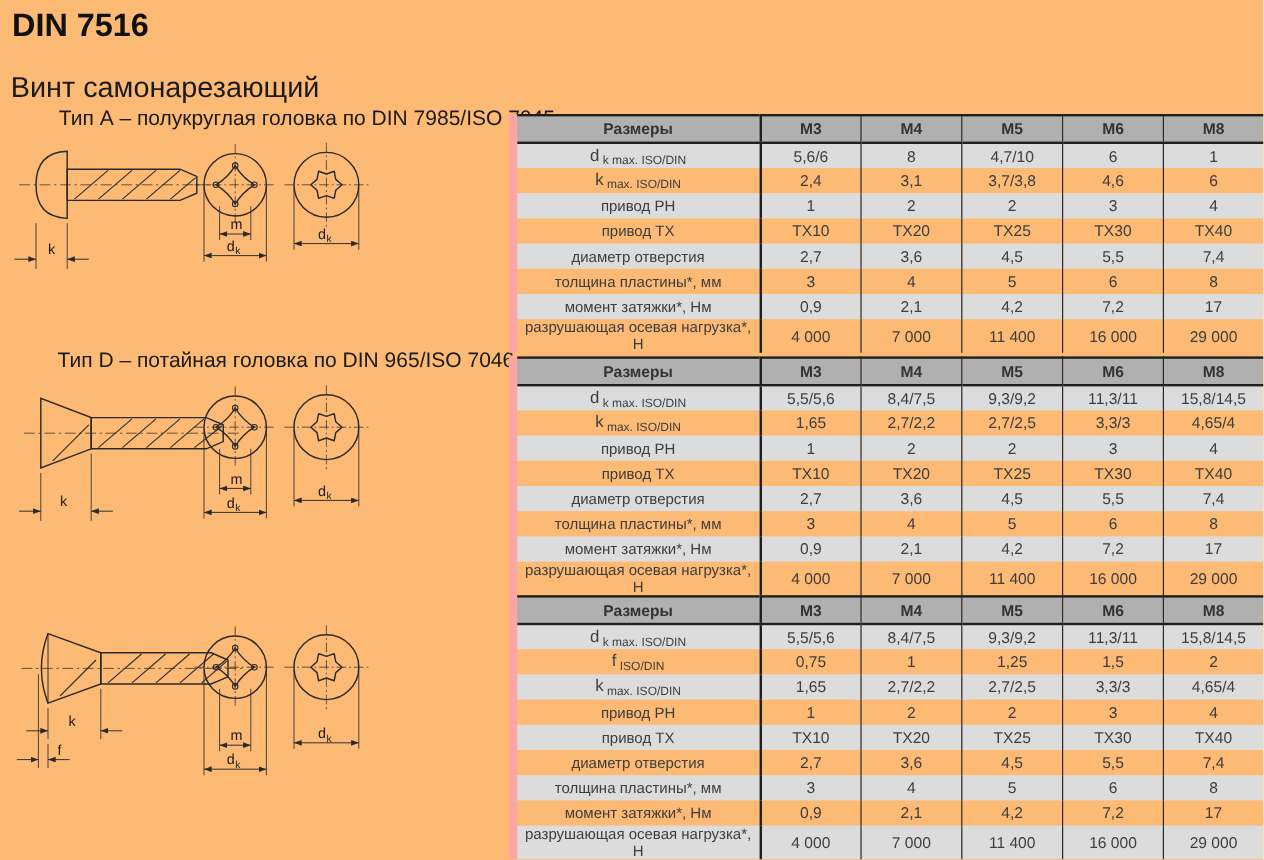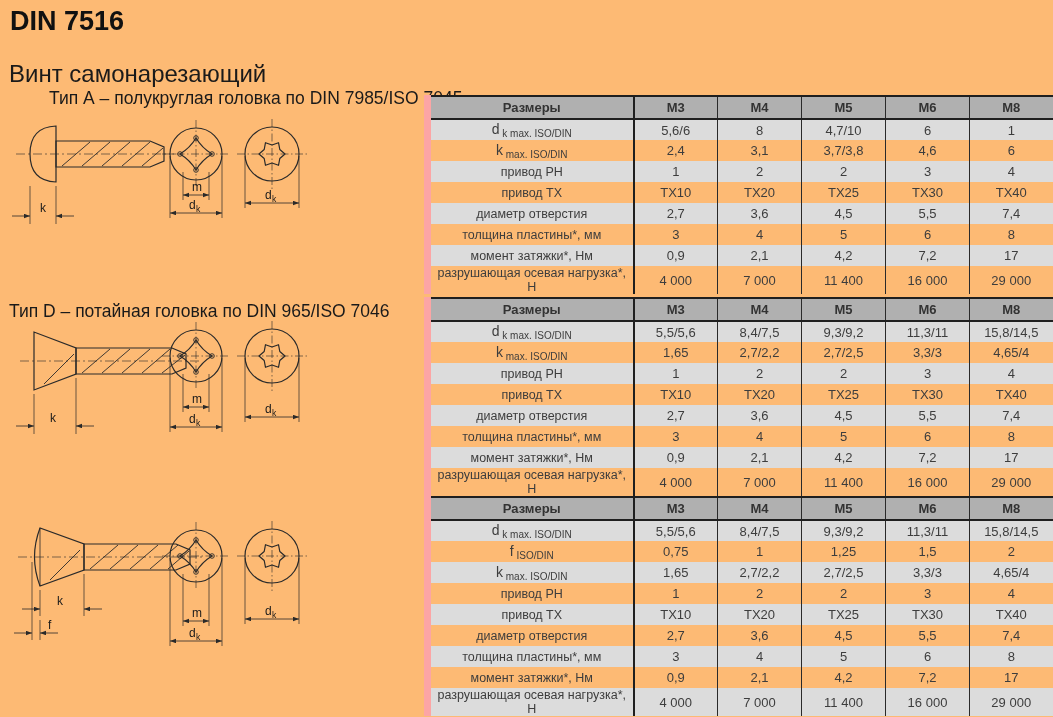--- a/index.html
+++ b/index.html
@@ -28,21 +28,21 @@
 </style>
 </head>
 <body>
 
 <div class="page">
 
   <div class="title">DIN 7516</div>
   <div class="subtitle">Винт самонарезающий</div>
 
   <div class="sec-heading" style="top:88px;margin-left:40px;">Тип А – полукруглая головка по DIN 7985/ISO 7045</div>
-  <div class="sec-heading" style="top:301px;">Тип D – потайная головка по DIN 965/ISO 7046</div>
+  <div class="sec-heading" style="top:290px;margin-left:39px;">Тип D – потайная головка по DIN 965/ISO 7046</div>
 
   <svg width="0" height="0" style="position:absolute">
     <defs>
       <marker id="arr" markerWidth="9" markerHeight="8" refX="8" refY="3" orient="auto-start-reverse">
         <path d="M0,0 L8,3 L0,6 Z" fill="#2a2a2a"></path>
       </marker>
     </defs>
   </svg>
 
   <svg class="drawing" style="top:112px;" width="423" height="122" viewBox="0 0 423 122" fill="none" stroke="#2a2a2a" stroke-width="1.2">

